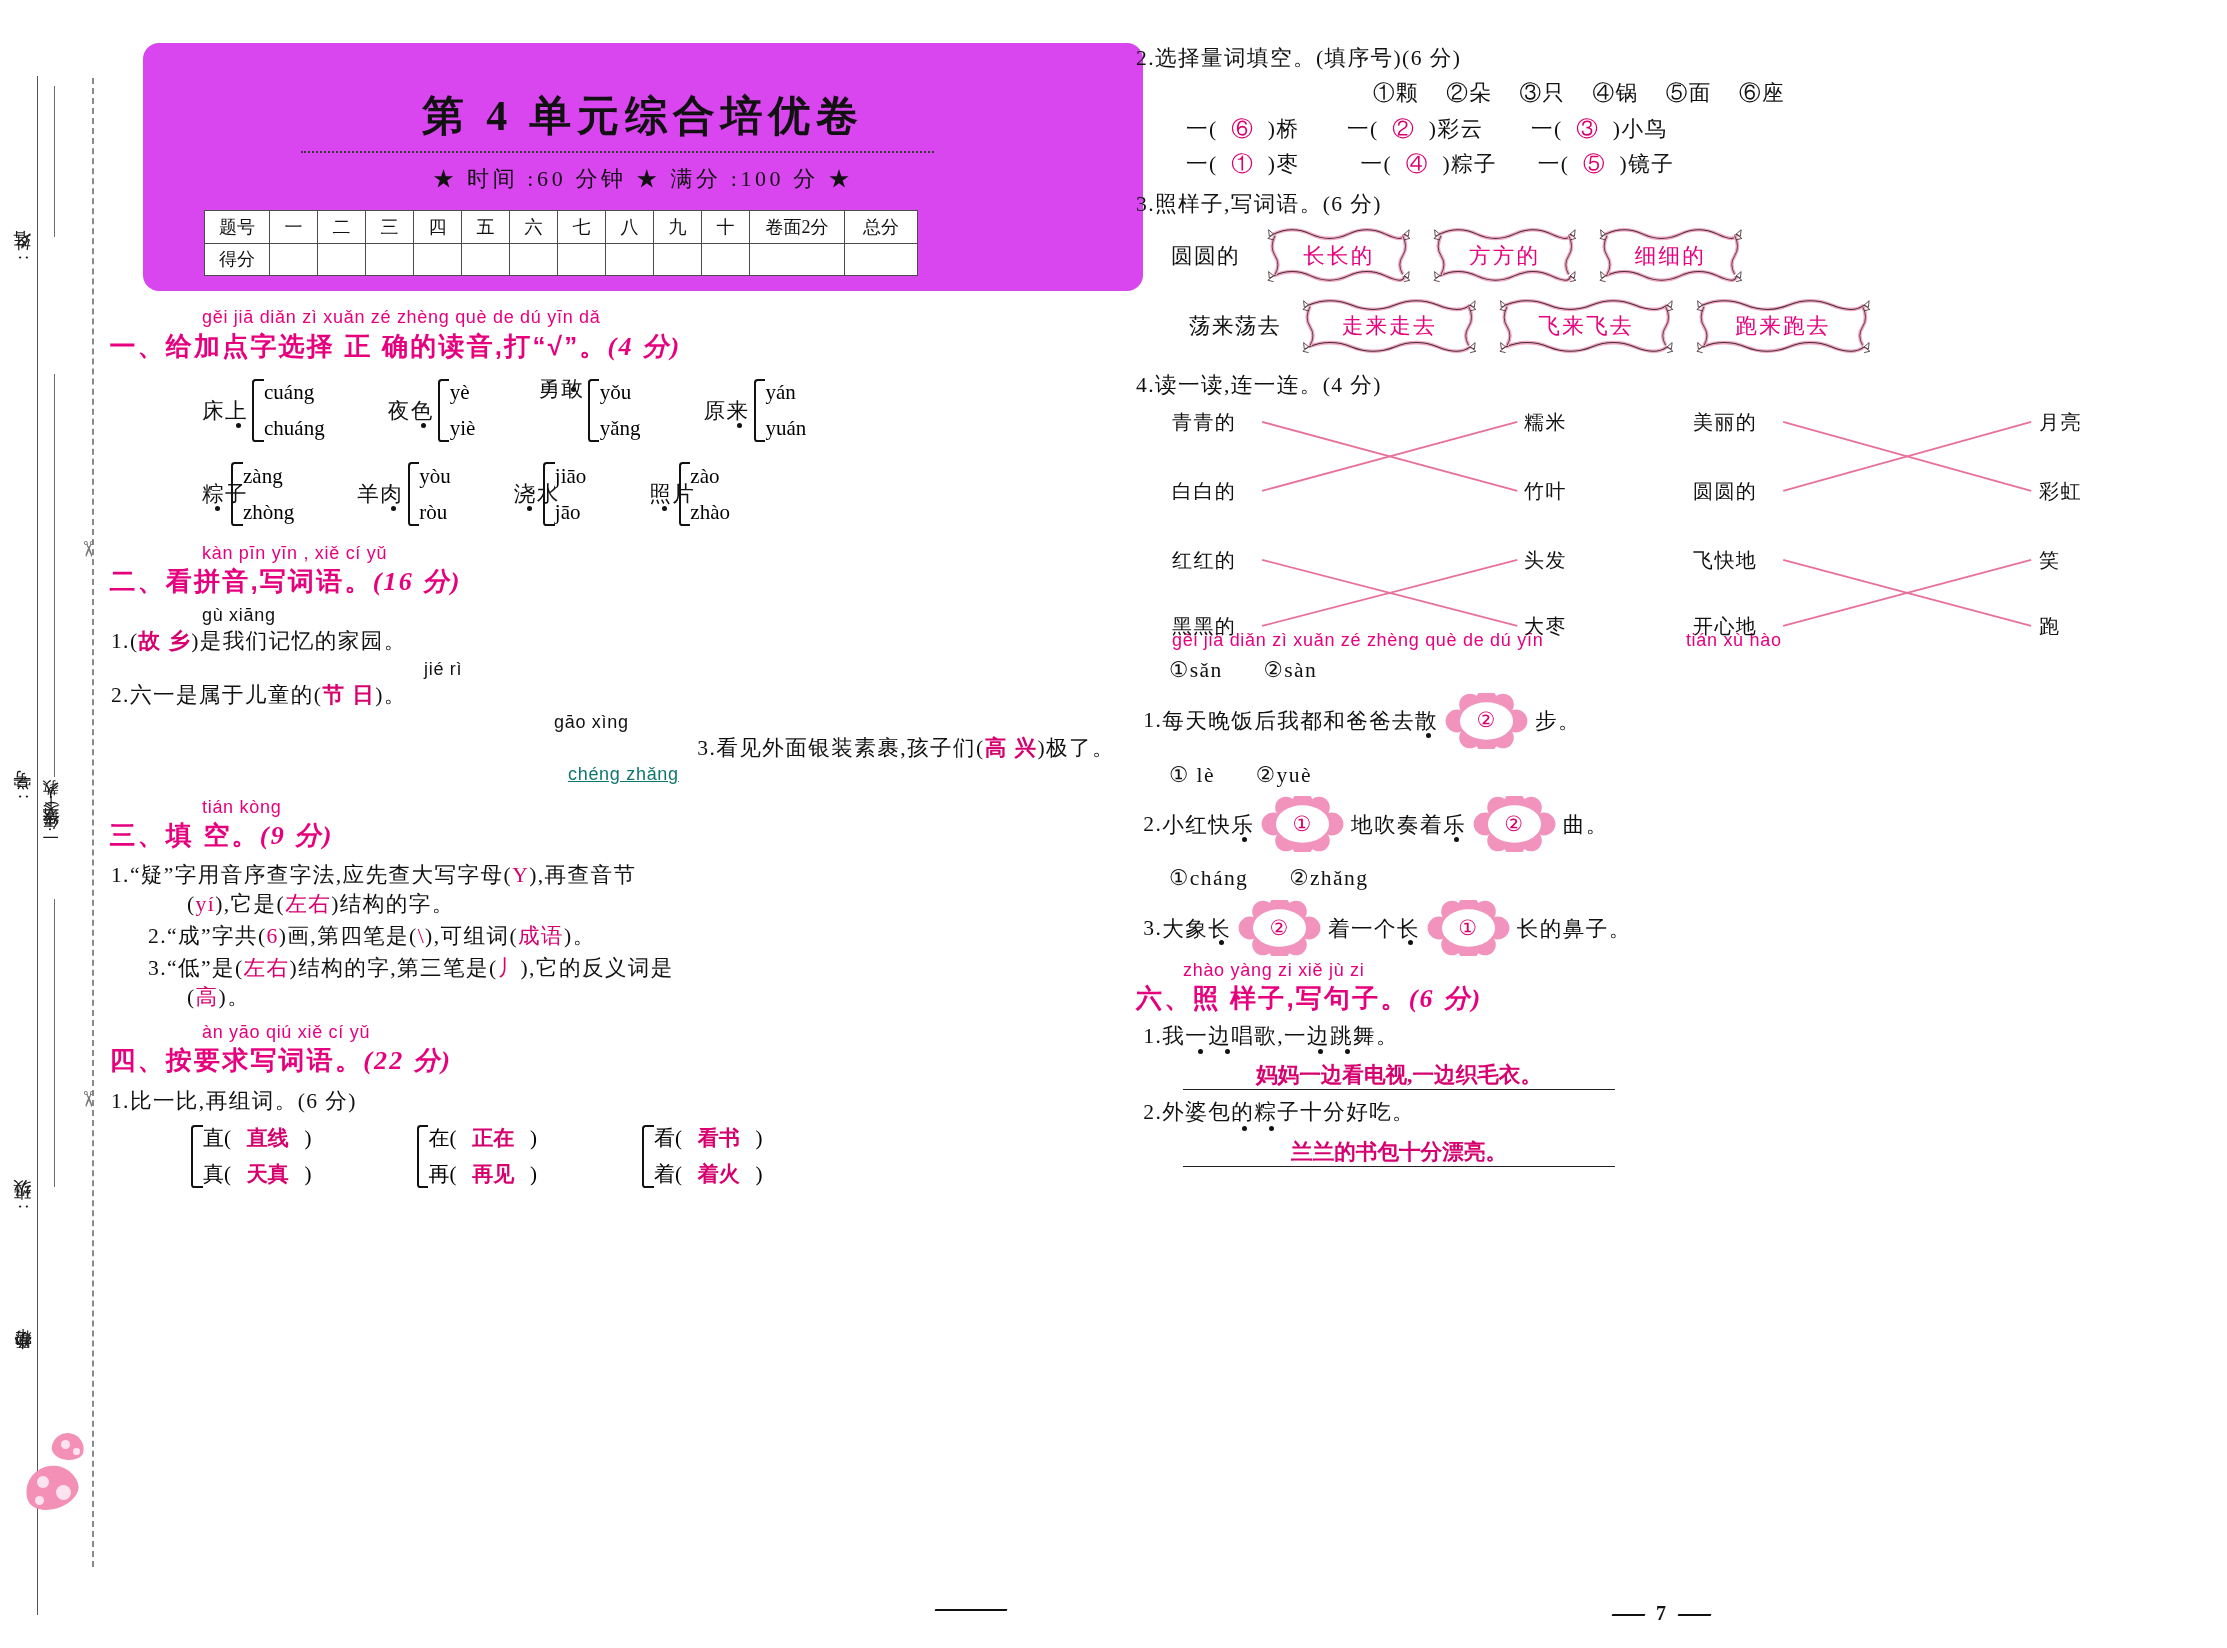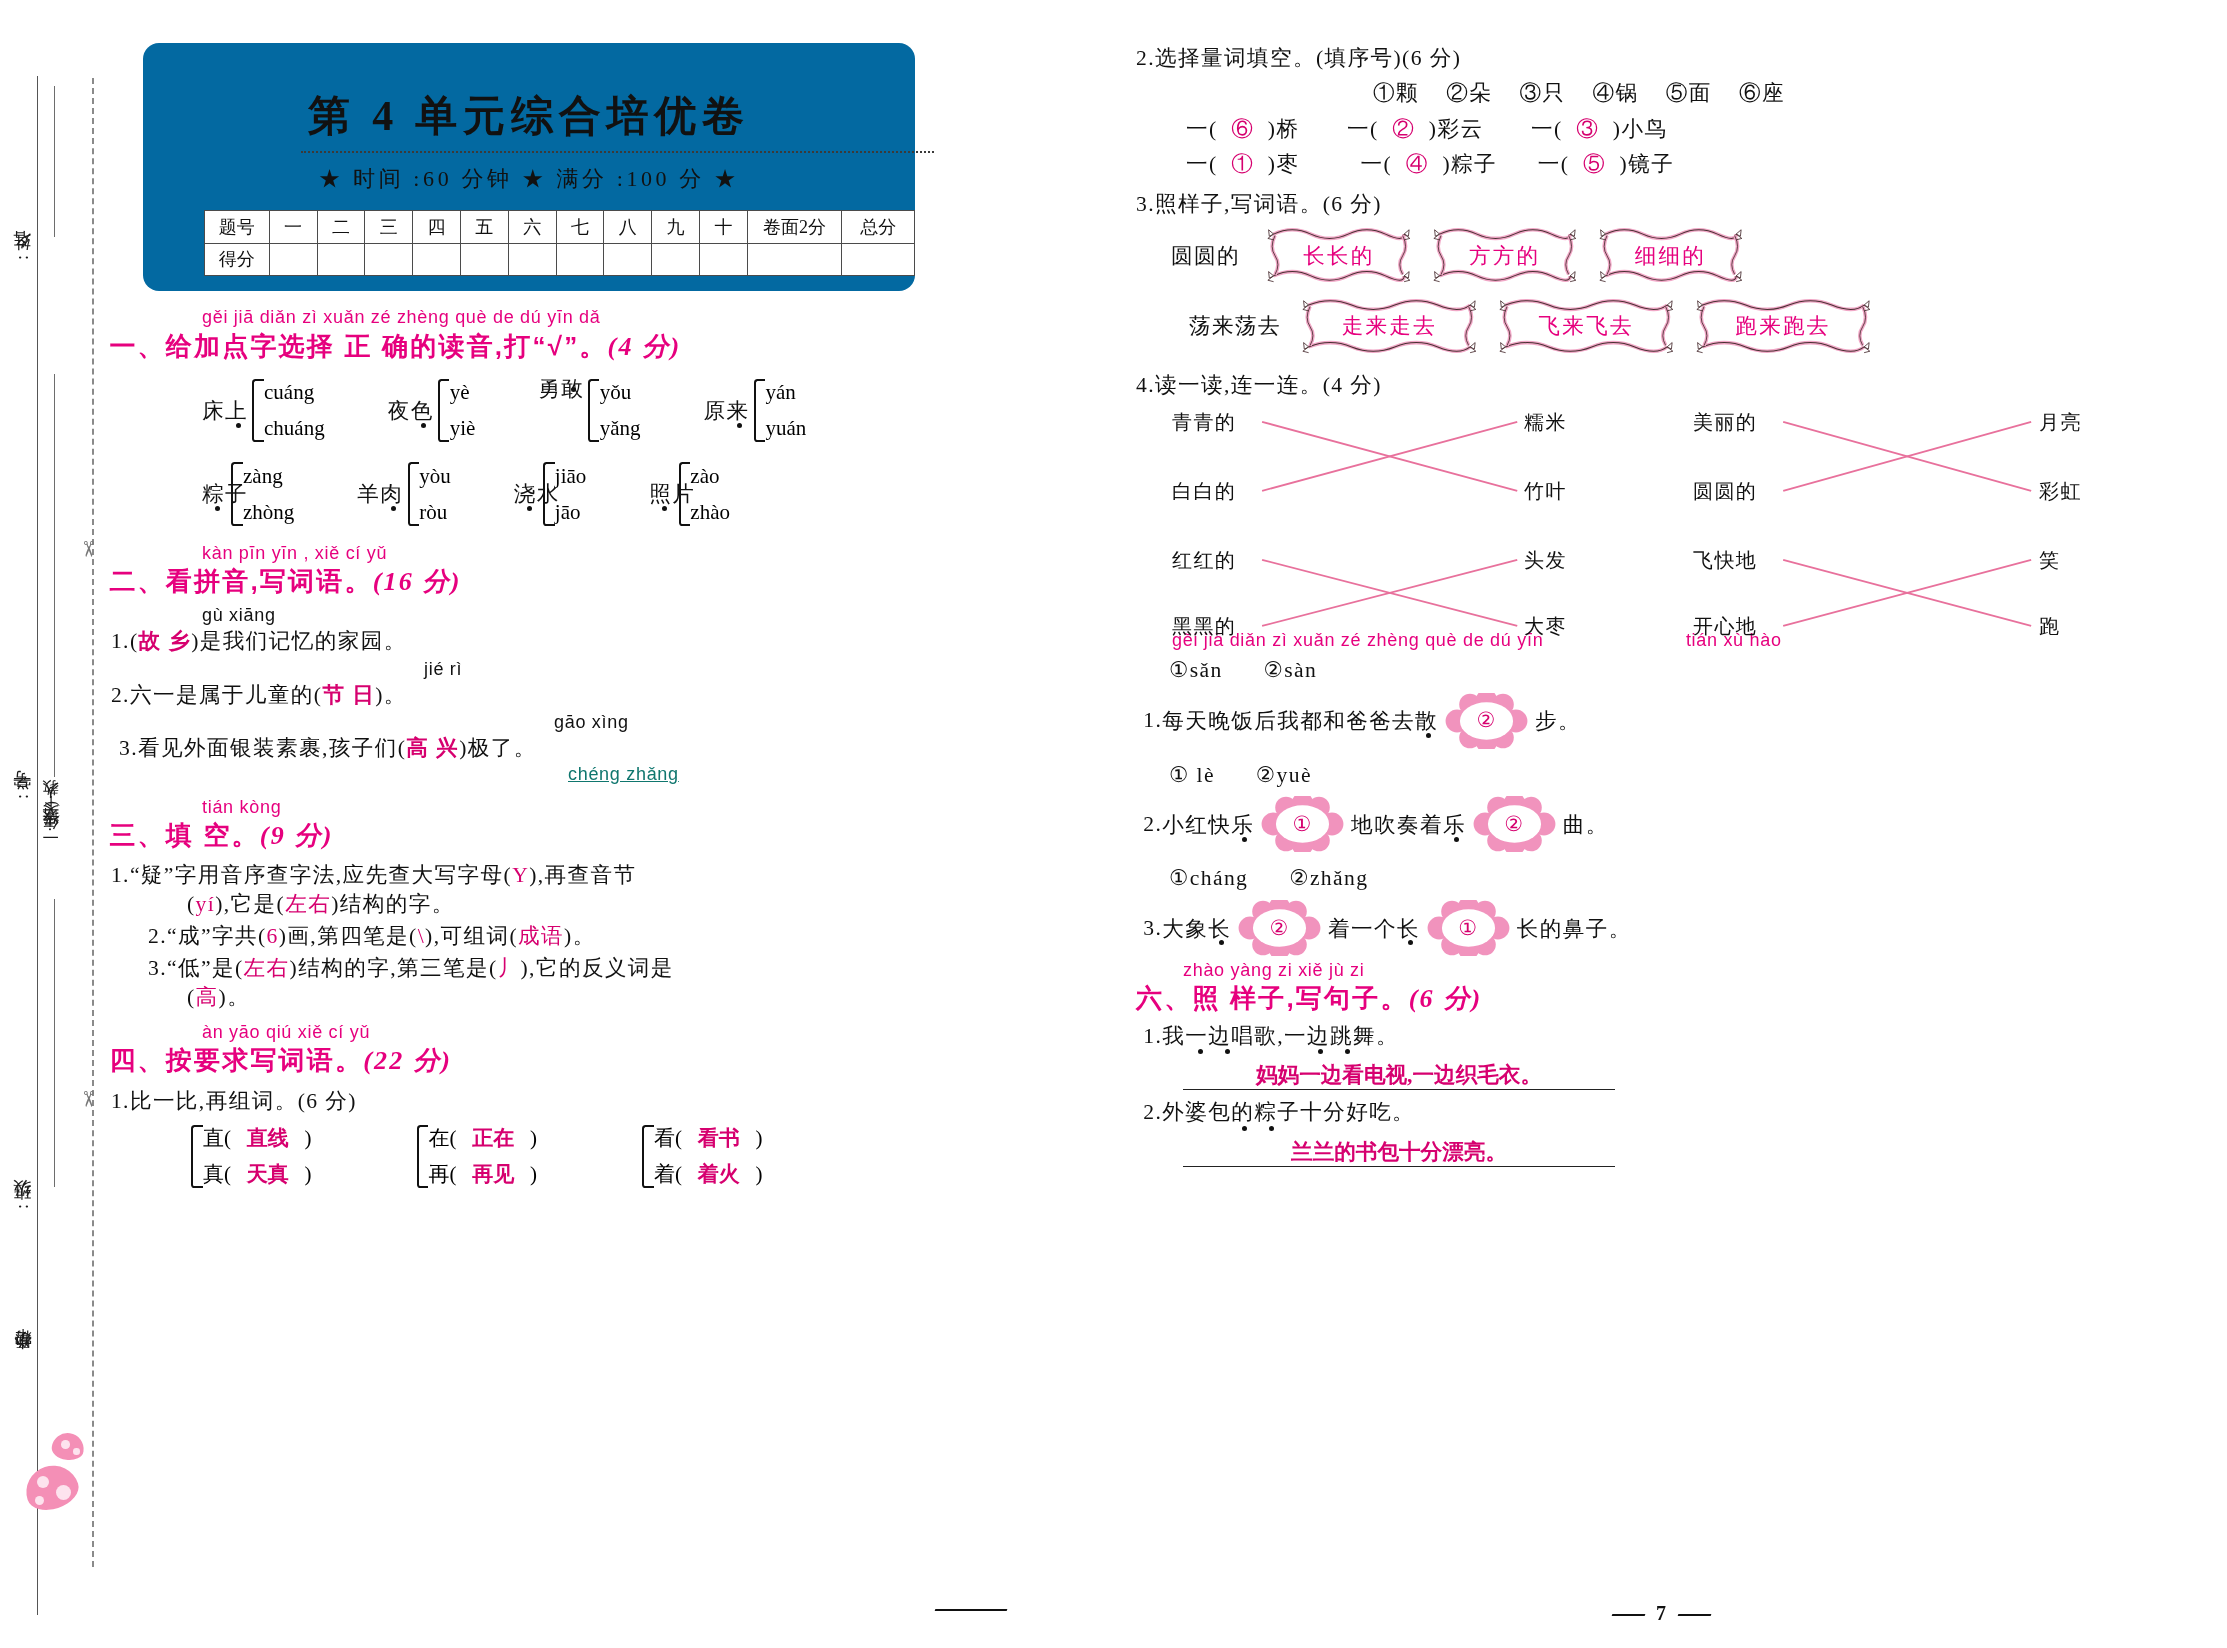--- a/index.html
+++ b/index.html
@@ -17,21 +17,21 @@
          font-family:"Liberation Serif",serif;font-size:18px;color:#1a1a1a;letter-spacing:2.9px;white-space:nowrap;}
   .vline{position:absolute;left:54px;width:1.4px;background:#6d6d6d;}
   .scissors{position:absolute;left:79px;color:#777;font-size:21.6px;transform:rotate(90deg);}
   
   .mush{position:absolute;border-radius:50% 50% 50% 50%/60% 60% 40% 40%;background:#f48fb6;}
   .mdot{position:absolute;background:#fde3ee;border-radius:50%;}
   
   #colL{position:absolute;left:108px;top:43px;width:1007px;}
   #colR{position:absolute;left:1136px;top:43px;width:1050px;}
   
-  #titlecard{margin-left:35px;width:772px;height:248px;background:#0369a1;border-radius:16px;position:relative;}
+  #titlecard{margin-left:35px;width:1000px;height:248px;background:#d946ef;border-radius:16px;position:relative;}
   #maintitle{position:absolute;top:45px;left:0;width:100%;text-align:center;
              font-size:42px;font-weight:bold;letter-spacing:5.8px;color:#111;
              font-family:"Liberation Serif",serif;}
   #titledots{position:absolute;top:108px;left:158px;width:633px;border-top:2.9px dotted #3a3a3a;}
   #subtitle{position:absolute;top:121px;left:0;width:100%;text-align:center;
             font-size:22px;letter-spacing:3.6px;color:#111;}
   
   #scoretable{position:absolute;top:167px;left:61px;border-collapse:collapse;background:#fff;}
   #scoretable td{border:1.4px solid #4b4b4b;height:29.5px;font-size:18px;text-align:center;color:#111;
                  font-family:"Liberation Serif",serif;}
@@ -233,21 +233,21 @@
       </div>
     </div>
     <div style="margin-top:4px;">
       <div class="pinyinrow" style="color:#111;margin-left:316px;">jié   rì</div>
       <div class="qline" style="margin-left:2.9px;">
         <span>2.</span><span>六一是属于儿童的(</span><span class="ans">节    日</span><span>)。</span>
       </div>
     </div>
     <div style="margin-top:2.9px;">
       <div class="pinyinrow" style="color:#111;margin-left:446px;">gāo   xìng</div>
-      <div class="qline" style="margin-left:11px;">
+      <div class="qline" style="margin-left:11px;text-align:right;">
         <span>3.</span><span>看见外面银装素裹,孩子们(</span><span class="ans">高    兴</span><span>)极了。</span>
       </div>
     </div>
     <div style="margin-top:2.9px;">
       <div class="pinyinrow" style="color:#0f766e;margin-left:460px;text-decoration:underline;">chéng   zhǎng</div>
     </div>
   </div>
 
   <div style="margin-top:11.5px;">
     <div class="pinyinrow" style="margin-left:94px;">tián kòng</div>

